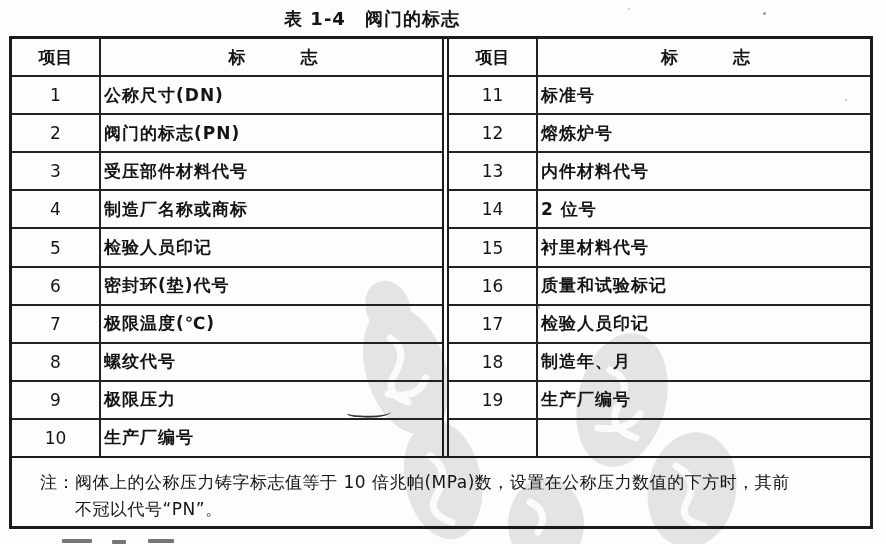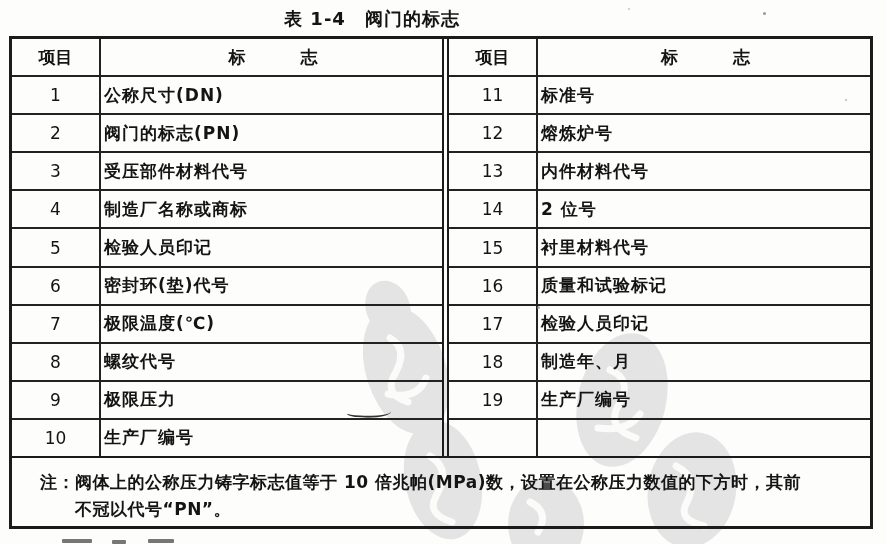--- a/index.html
+++ b/index.html
@@ -42,21 +42,21 @@
   }
   .cell-mark {
     flex:1; display:flex; align-items:center;
     padding-left:3px; font-size:17px; font-weight:600;
     letter-spacing:1px; white-space:nowrap;
   }
   .row.header .cell-no   { font-weight:700; }
   .row.header .cell-mark { justify-content:center; padding-left:4px; font-weight:700; }
   .note {
     height:70px; border-top:2px solid #1b1b1b; box-sizing:border-box;
-    padding-top:11px; font-size:17px; font-weight:700; line-height:27px;
+    padding-top:11px; font-size:17px; font-weight:400; line-height:27px;
     letter-spacing:0.5px;
   }
   .note-line1 { padding-left:28px; white-space:nowrap; }
   .note-line2 { padding-left:63px; }
   .stray-mark {
     position:absolute; left:347px; top:407px; width:44px; height:9px;
     border-bottom:2px solid #333; border-radius:0 0 70% 30%;
     transform:rotate(3deg); z-index:2;
   }
   .speck { position:absolute; border-radius:50%; background:#9a9a9a; z-index:2; }

